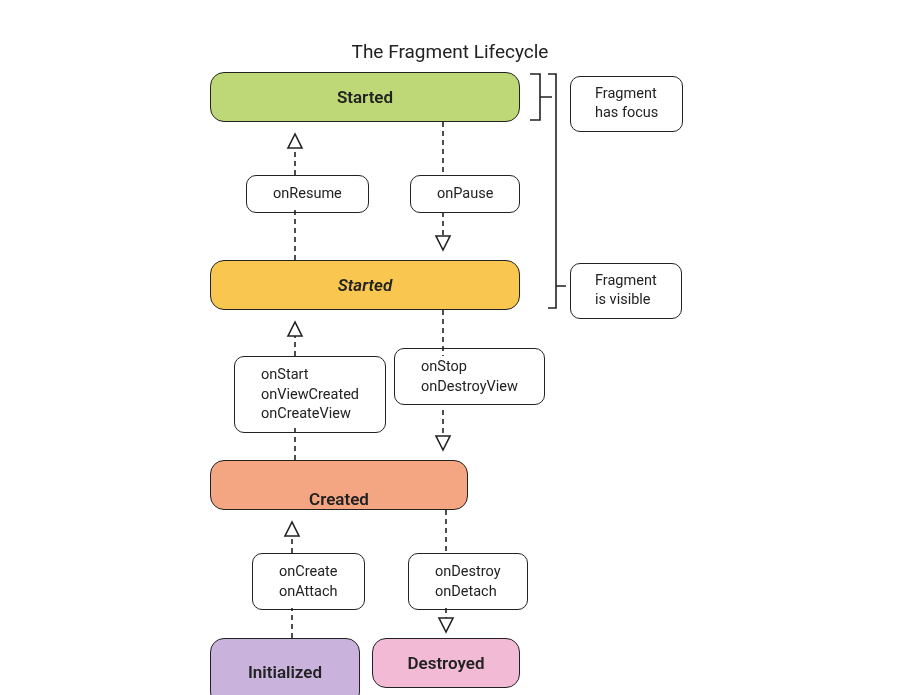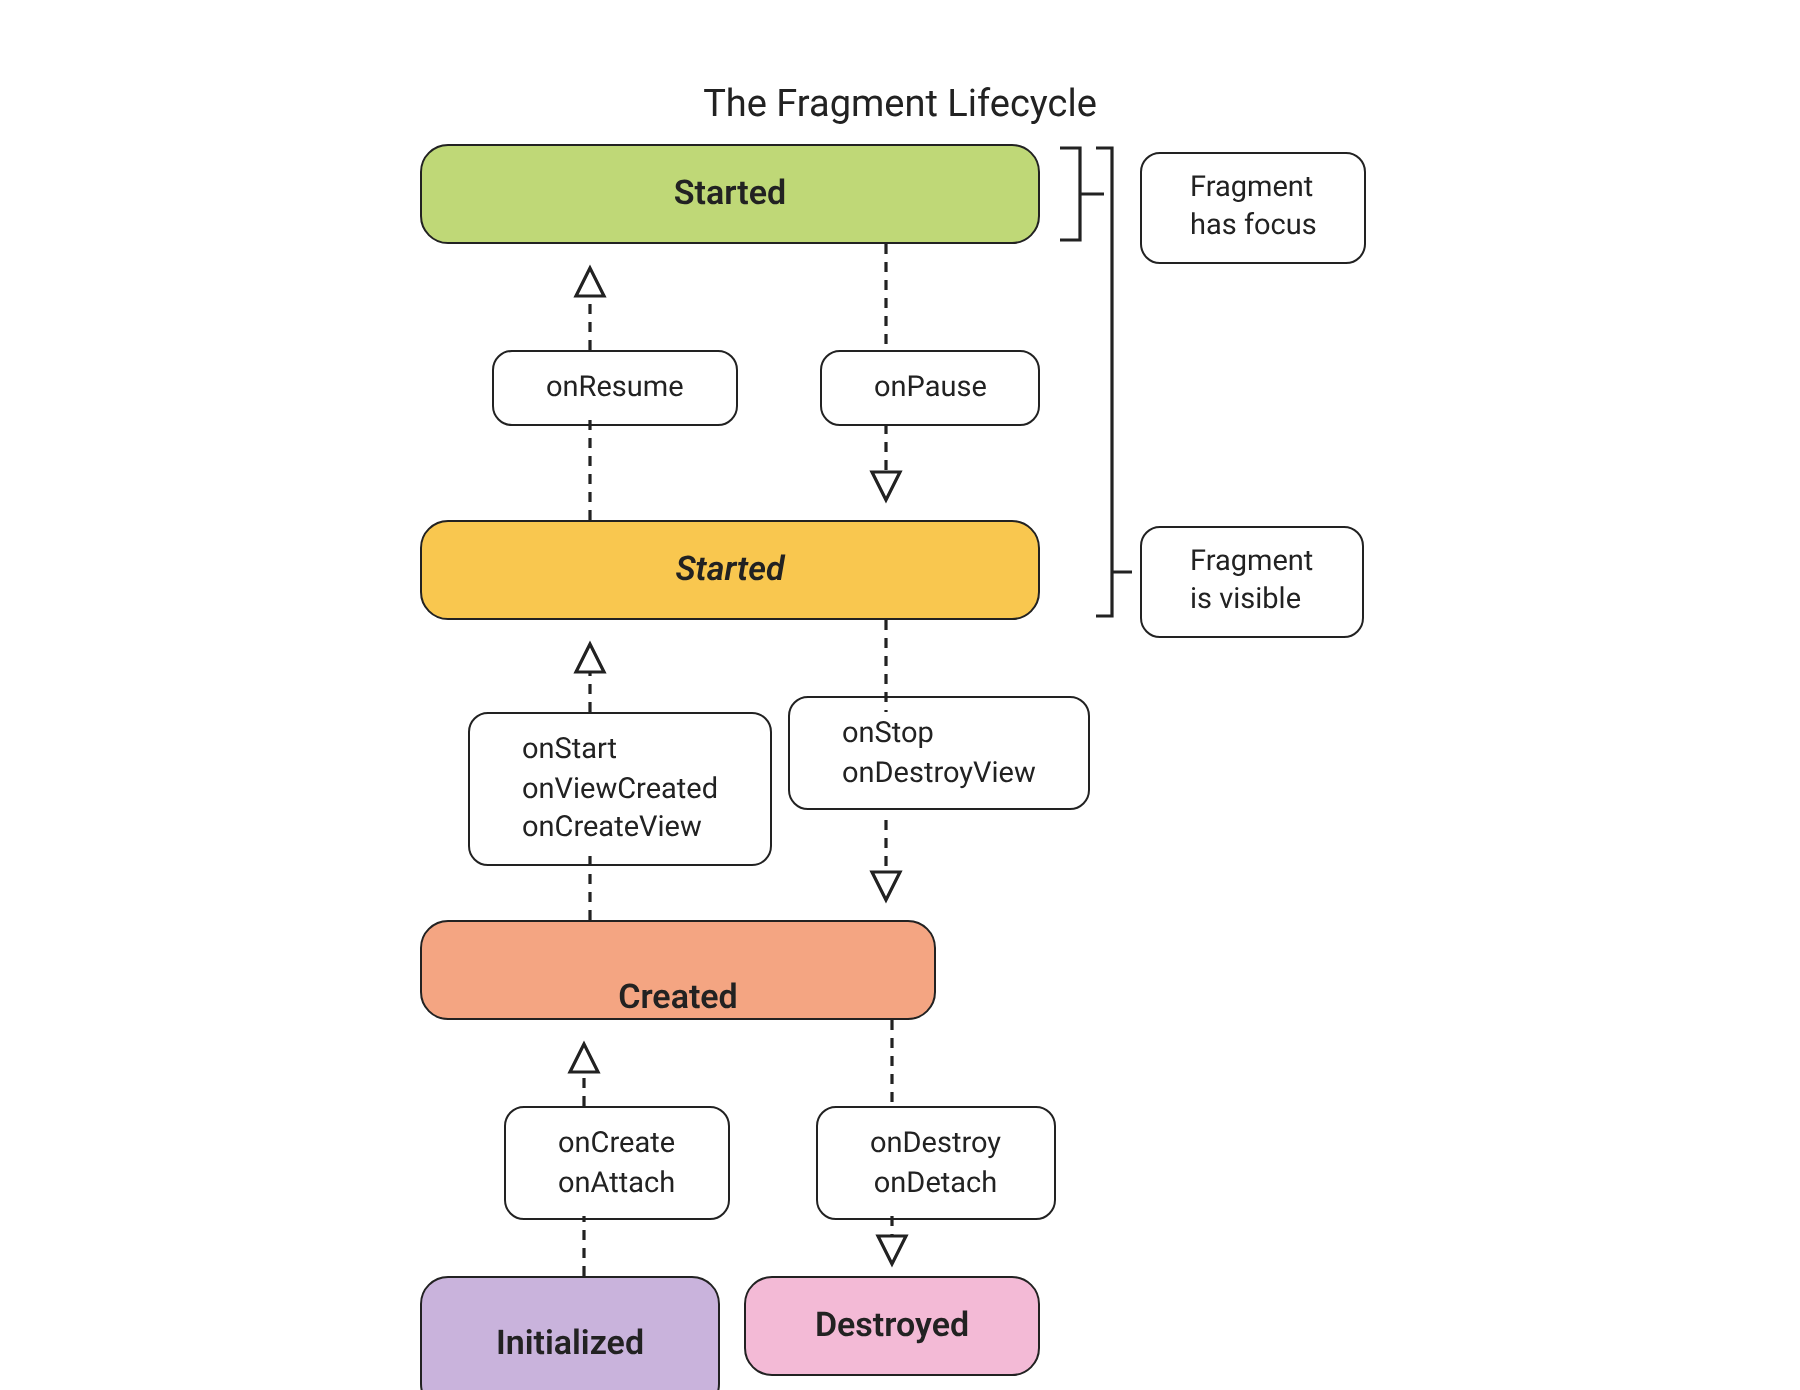--- a/index.html
+++ b/index.html
@@ -99,21 +99,21 @@
 <div class="callouts" style="left:394px; top:348px; align-items:flex-start;">
   <span>onStop</span>
   <span>onDestroyView</span>
 </div>
 
 <div class="callouts" style="left:252px; top:553px; align-items:center;">
   <span>onCreate</span>
   <span>onAttach</span>
 </div>
 
-<div class="callouts" style="left:408px; top:553px; align-items:center;">
+<div class="callouts" style="left:408px; top:553px; align-items:flex-start;">
   <span>onDestroy</span>
   <span>onDetach</span>
 </div>
 
 <div class="note" style="left:570px; top:76px;">
   <div>Fragment</div>
   <div>has focus</div>
 </div>
 
 <div class="note" style="left:570px; top:263px;">

